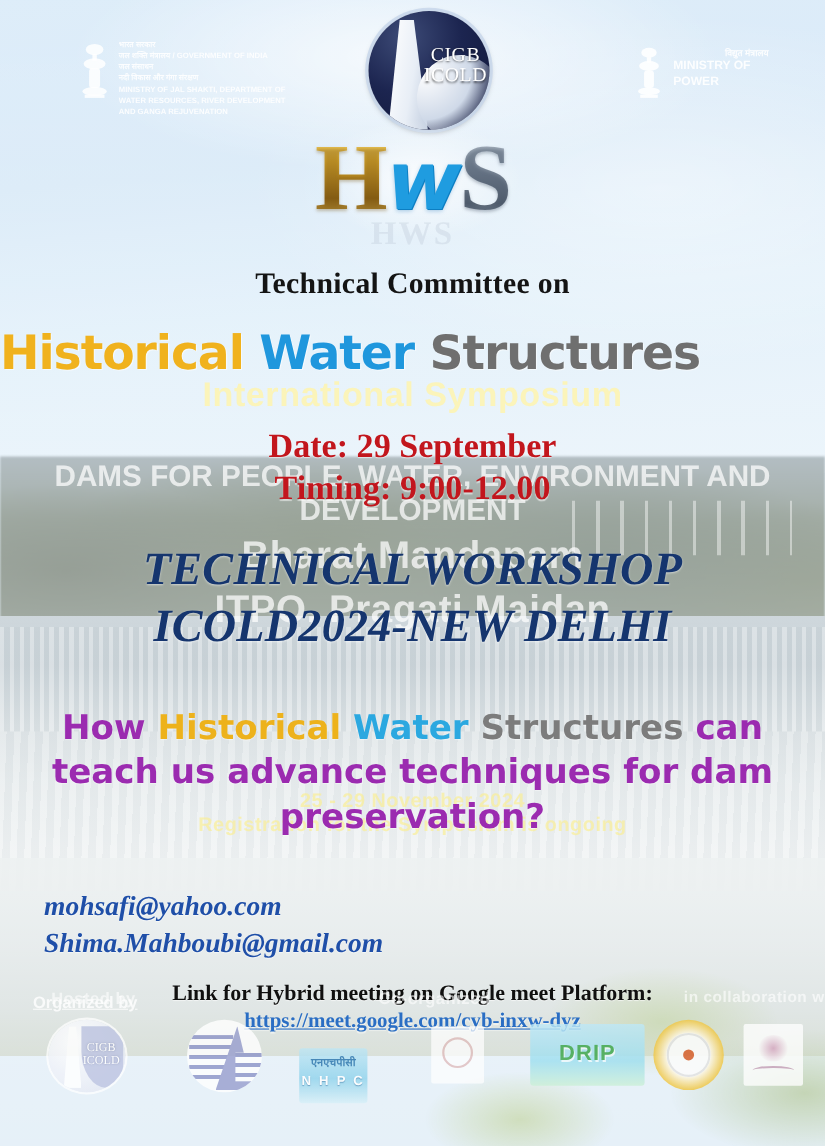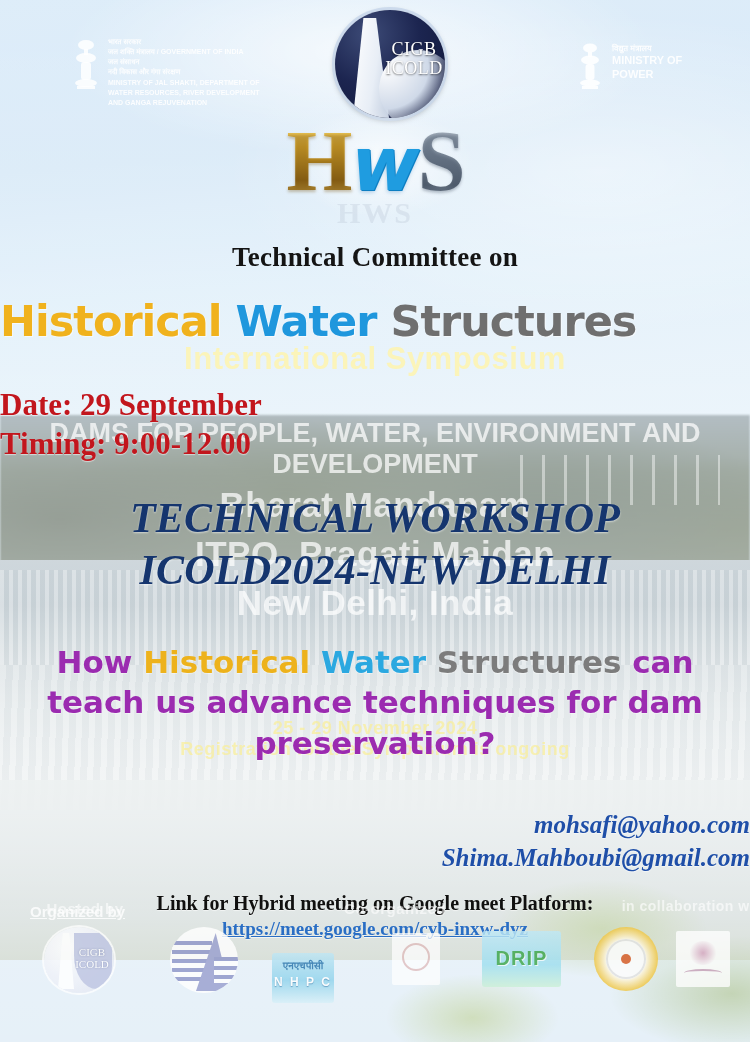--- a/index.html
+++ b/index.html
@@ -106,21 +106,21 @@
   .emblem-right{position:absolute;left:578px;top:42px;width:24px;height:52px;}
   .emblem svg{width:100%;height:100%;display:block;}
   .gov-text-left{
     position:absolute;left:108px;top:37px;width:175px;
     font-size:7px;line-height:1.45;color:rgba(255,255,255,.88);font-weight:bold;
   }
   .gov-text-right{
     position:absolute;left:612px;top:44px;width:115px;
     font-size:11px;line-height:1.25;color:rgba(255,255,255,.90);font-weight:bold;
   }
-  .gov-text-right .hindi{font-size:8px;}
+  .gov-text-right .hindi{font-size:8px;margin-left:47px;}
 
   .icold-logo{
     position:absolute;left:335px;top:10px;width:110px;height:108px;
     border-radius:50%;
     background:
       radial-gradient(circle at 30% 22%, #3d4b77 0%, #1c2550 45%, #0e1536 100%);
     box-shadow:0 0 0 3px rgba(200,215,235,.85), 0 2px 6px rgba(0,0,0,.35);
     overflow:hidden;
   }
   .icold-logo .dam-curve{
@@ -184,21 +184,21 @@
   .maintitle{
     position:absolute;left:0;top:296px;width:100%;text-align:left;
     font-family:"DejaVu Sans", sans-serif;font-weight:bold;
     font-size:43px;letter-spacing:-1px;white-space:nowrap;
   }
   .maintitle .c-hist{color:#f0b21d;text-shadow:1px 1px 0 rgba(255,255,255,.55);}
   .maintitle .c-water{color:#1f97dd;text-shadow:1px 1px 0 rgba(255,255,255,.55);}
   .maintitle .c-struct{color:#6f6f6f;text-shadow:1px 1px 0 rgba(255,255,255,.55);}
 
   .datetime{
-    position:absolute;left:0;top:386px;width:100%;
+    position:absolute;left:0;top:386px;width:100%;text-align:center;
     font-family:"Liberation Serif", serif;font-weight:bold;
     font-size:31px;line-height:1.25;color:#c2161d;
     text-shadow:0 1px 1px rgba(255,255,255,.55);
   }
 
   .workshop{
     position:absolute;left:0;top:492px;width:100%;text-align:center;
     font-family:"Liberation Serif", serif;font-weight:bold;font-style:italic;
     font-size:42px;line-height:1.24;color:#15356e;letter-spacing:.2px;
     text-shadow:0 1px 2px rgba(255,255,255,.55);
@@ -209,24 +209,25 @@
     font-family:"DejaVu Sans", sans-serif;font-weight:bold;
     font-size:31px;line-height:1.30;color:#9b2bb0;
     padding:0 26px;
     text-shadow:0 1px 1px rgba(255,255,255,.45);
   }
   .question .c-hist{color:#edb21c;}
   .question .c-water{color:#2ba8e0;}
   .question .c-struct{color:#7c7c7c;}
 
   .emails{
-    position:absolute;left:0;top:808px;width:100%;text-align:right;
+    position:absolute;left:0;top:808px;width:100%;text-align:left;
     font-family:"Liberation Serif", serif;font-weight:bold;font-style:italic;
     font-size:25px;line-height:1.32;color:#1f4fa8;
     text-shadow:0 1px 1px rgba(255,255,255,.6);
+    padding-left:40px;
   }
 
   .meetlink{
     position:absolute;left:0;top:892px;width:100%;text-align:center;
   }
   .meetlink .lbl{
     font-family:"Liberation Serif", serif;font-weight:bold;
     font-size:20px;color:#10100f;text-shadow:0 1px 1px rgba(255,255,255,.6);
   }
   .meetlink .url{
@@ -296,21 +297,21 @@
   .flogo-wb{
     left:392px;top:8px;width:48px;height:52px;
     background:#ffffff;border-radius:2px;opacity:.72;
   }
   .flogo-wb .ring{
     position:absolute;left:10px;top:10px;width:28px;height:28px;
     border:2px solid #e0b9b9;border-radius:50%;
   }
 
   .flogo-drip{
-    left:482px;top:6px;width:79px;height:56px;
+    left:482px;top:6px;width:104px;height:56px;
     background:linear-gradient(180deg,#bfe8f6 0%, #9fdff0 60%, #ccf0d8 100%);
     border-radius:3px;opacity:.82;
   }
   .flogo-drip .t{
     position:absolute;left:0;top:16px;width:100%;text-align:center;
     font-size:20px;font-weight:bold;letter-spacing:1px;color:#3aa64a;
     text-shadow:1px 1px 0 rgba(255,255,255,.8);
   }
 
   .flogo-circ{
@@ -350,21 +351,20 @@
   <div class="bg-hills"></div>
   <div class="bg-dam"></div>
   <div class="bg-water"></div>
   <div class="bg-greens"></div>
   <div class="bg-veil"></div>
 
   <div class="ghost ghost-symposium ghost-yellow">International Symposium</div>
   <div class="ghost ghost-venue1">Bharat Mandapam</div>
   <div class="ghost ghost-tagline">DAMS FOR PEOPLE, WATER, ENVIRONMENT AND DEVELOPMENT</div>
   <div class="ghost ghost-venue2">ITPO, Pragati Maidan</div>
-  <div class="ghost ghost-venue3">New Delhi, India</div>
   <div class="ghost ghost-dates">25 - 29 November 2024</div>
   <div class="ghost ghost-reg">Registration for the Symposium is ongoing</div>
   <div class="ghost-chevrons"></div>
 
   <div class="emblem emblem-left">
     <svg viewBox="0 0 28 58" xmlns="http://www.w3.org/2000/svg">
       <g fill="rgba(255,255,255,.85)">
         <ellipse cx="14" cy="7" rx="8" ry="5"></ellipse>
         <rect x="12" y="11" width="4" height="6"></rect>
         <ellipse cx="14" cy="20" rx="10" ry="5"></ellipse>

